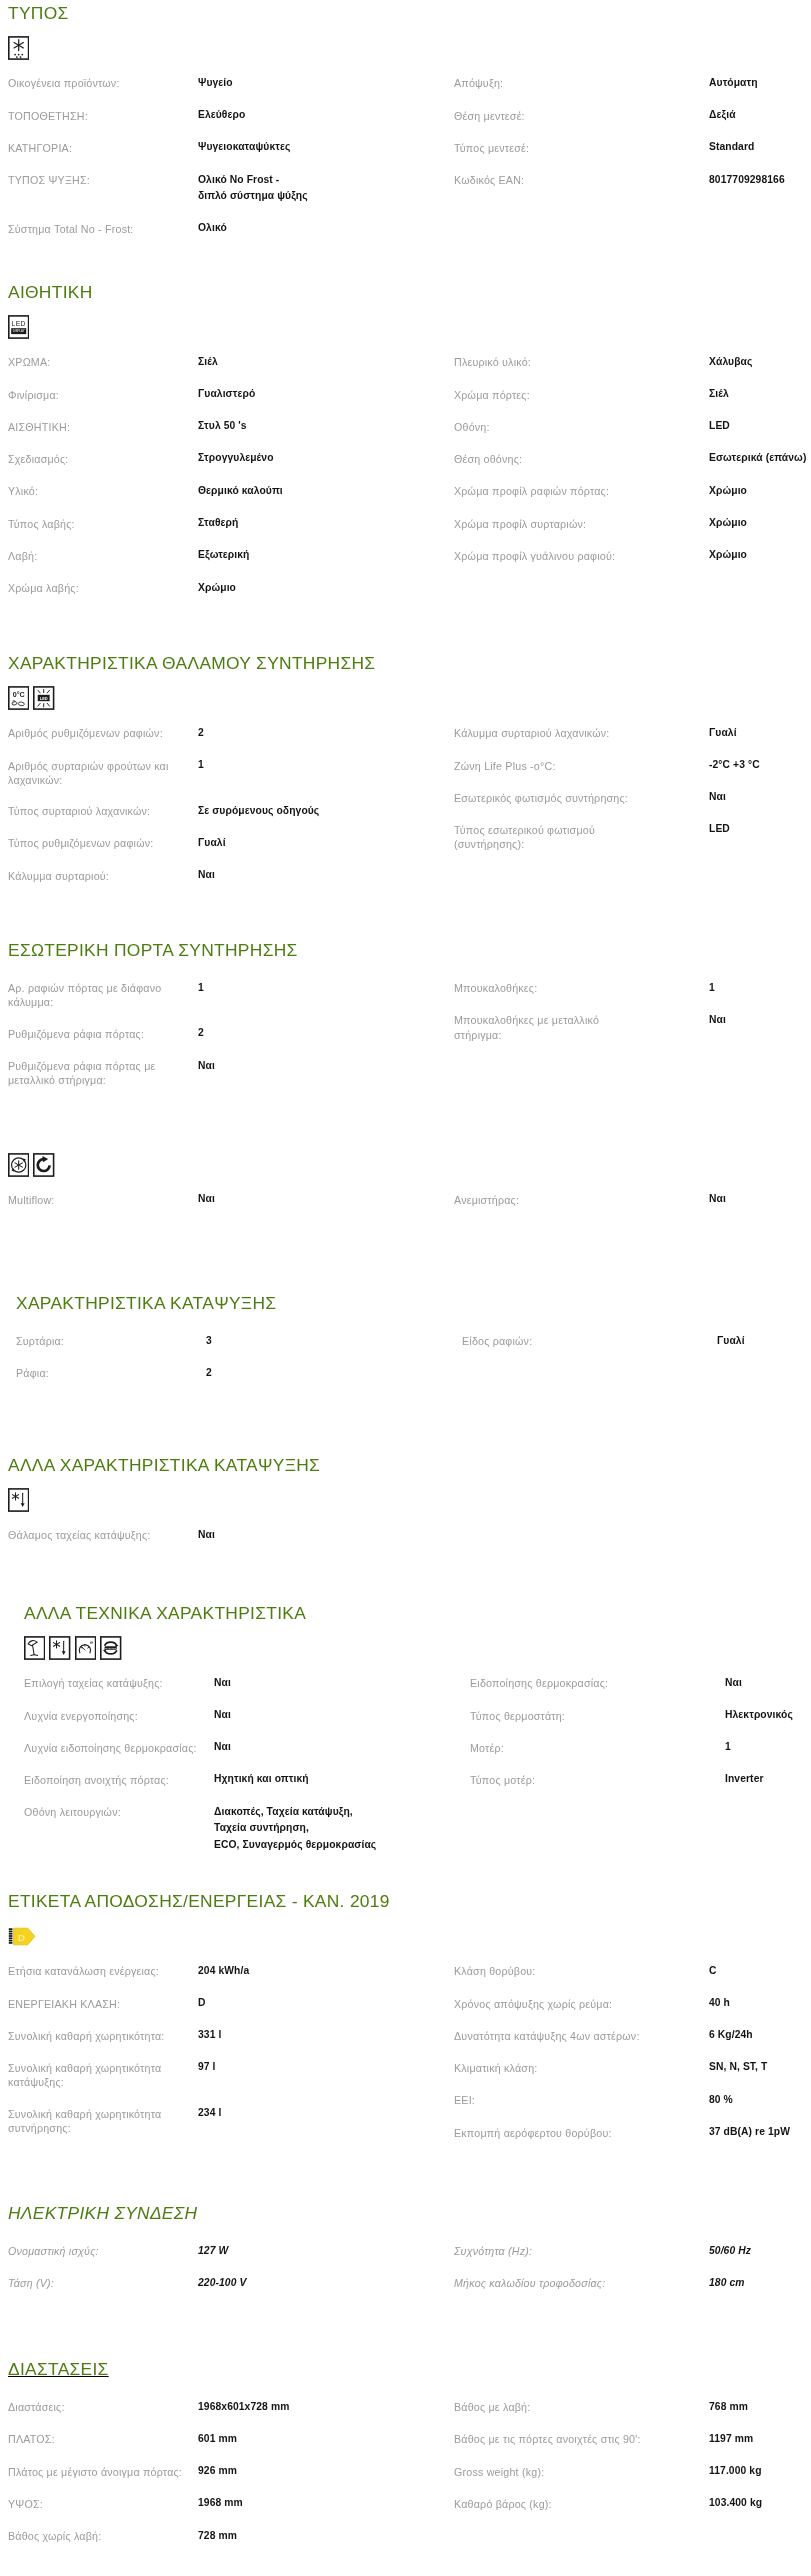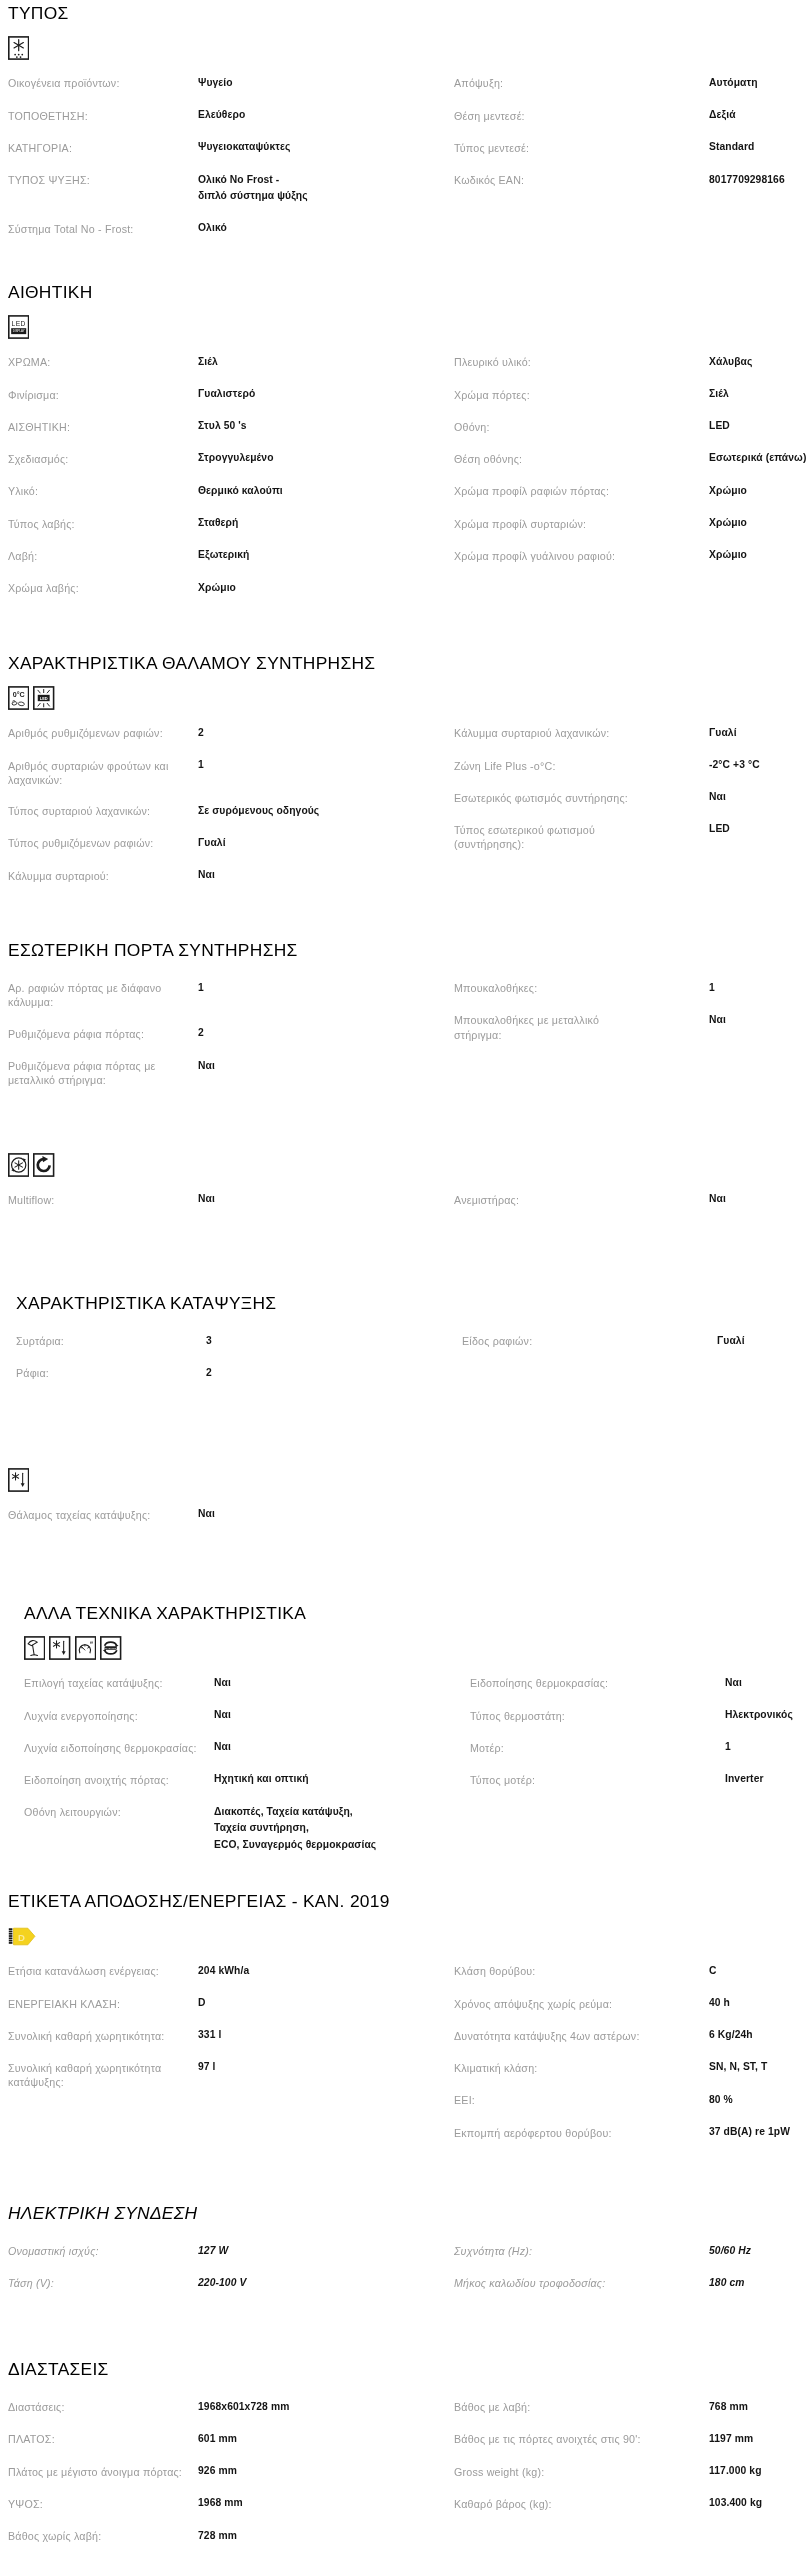--- a/index.html
+++ b/index.html
@@ -4,21 +4,21 @@
 <style>
   html,body { margin:0; padding:0; background:#ffffff; }
   body {
     width:812px; height:2576px; position:relative;
     font-family:"Liberation Sans", sans-serif;
     -webkit-font-smoothing:antialiased;
   }
   .spec-section { position:absolute; left:0; width:812px; }
   .sec-title {
     margin:0 0 0 8px; font-size:17.4px; font-weight:400;
-    color:#000000; letter-spacing:0.3px; line-height:20.6px;
+    color:#4d7c0f; letter-spacing:0.3px; line-height:20.6px;
   }
   .sec-icons { margin:12.7px 0 0 8px; height:24px; display:flex; gap:4px; align-items:flex-start; }
   .sec-icons .icon { display:inline-block; }
   .sec-icons svg { display:block; }
   .cols { position:relative; margin-top:16px; }
   .spec-section.no-icons .cols { margin-top:20.6px; }
   .col { position:absolute; top:0; }
   .col-left  { left:8px;  width:436px; }
   .col-right { left:454px; width:361px; }
   .spec-row { display:grid; margin-bottom:17.4px; }
@@ -335,20 +335,21 @@
         </div>
       <div class="col col-right">
           <div class="spec-row">
     <span class="label">Είδος ραφιών:</span>
     <span class="value">Γυαλί</span>
   </div>
         </div>
     </div>
   </section>
     <section class="spec-section" style="top: 1455px;">
+    <h2 class="sec-title">ΑΛΛΑ ΧΑΡΑΚΤΗΡΙΣΤΙΚΑ ΚΑΤΑΨΥΞΗΣ</h2>
     <div class="sec-icons">
         <span class="icon">
           <svg width="21.4" height="24" viewBox="0 0 27 30">
     <rect x="1" y="1" width="25" height="28" fill="none" stroke="#1c1c1c" stroke-width="2"></rect>
     <g stroke="#1c1c1c" stroke-width="1.3" stroke-linecap="round">
       <line x1="9.5" y1="6" x2="9.5" y2="15"></line>
       <line x1="5.6" y1="8.2" x2="13.4" y2="12.8"></line>
       <line x1="5.6" y1="12.8" x2="13.4" y2="8.2"></line>
       <line x1="18.5" y1="6.5" x2="18.5" y2="19.5"></line>
     </g>
@@ -491,20 +492,24 @@
     <span class="value">D</span>
   </div>
           <div class="spec-row">
     <span class="label">Συνολική καθαρή χωρητικότητα:</span>
     <span class="value">331 l</span>
   </div>
           <div class="spec-row">
     <span class="label">Συνολική καθαρή χωρητικότητα κατάψυξης:</span>
     <span class="value">97 l</span>
   </div>
+          <div class="spec-row">
+    <span class="label">Συνολική καθαρή χωρητικότητα συτνήρησης:</span>
+    <span class="value">234 l</span>
+  </div>
         </div>
       <div class="col col-right">
           <div class="spec-row">
     <span class="label">Κλάση θορύβου:</span>
     <span class="value">C</span>
   </div>
           <div class="spec-row">
     <span class="label">Χρόνος απόψυξης χωρίς ρεύμα:</span>
     <span class="value">40 h</span>
   </div>
@@ -546,21 +551,21 @@
     <span class="label">Συχνότητα (Hz):</span>
     <span class="value">50/60 Hz</span>
   </div>
           <div class="spec-row">
     <span class="label">Μήκος καλωδίου τροφοδοσίας:</span>
     <span class="value">180 cm</span>
   </div>
         </div>
     </div>
   </section>
-    <section class="spec-section no-icons" style="top: 2359px;">
+    <section class="spec-section no-icons" style="top: 2359px; text-decoration: underline;">
     <h2 class="sec-title">ΔΙΑΣΤΑΣΕΙΣ</h2>
 
     <div class="cols">
       <div class="col col-left">
           <div class="spec-row">
     <span class="label">Διαστάσεις:</span>
     <span class="value">1968x601x728 mm</span>
   </div>
           <div class="spec-row">
     <span class="label">ΠΛΑΤΟΣ:</span>

